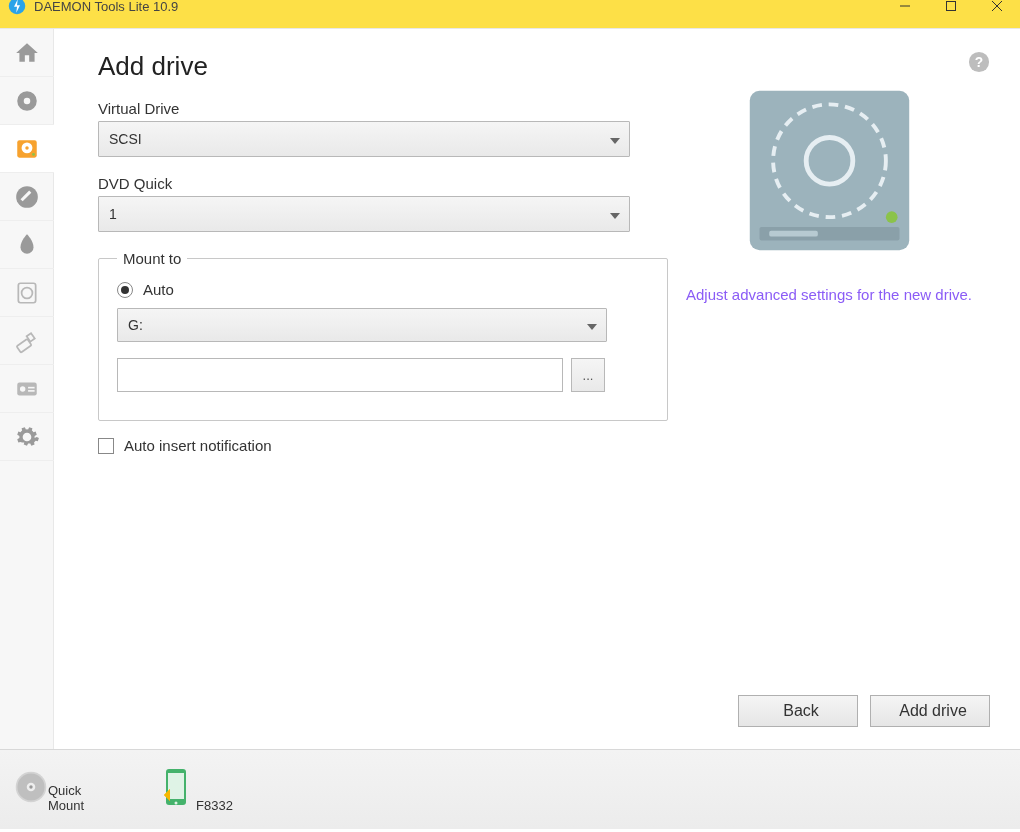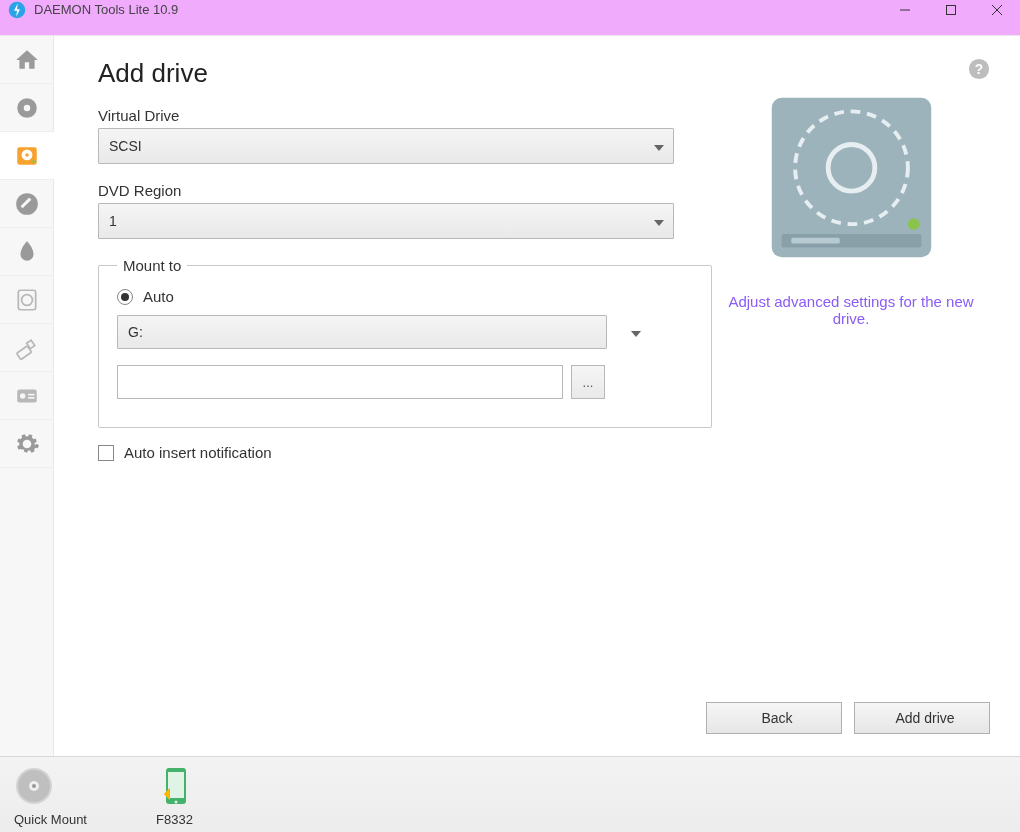--- a/index.html
+++ b/index.html
@@ -1,19 +1,19 @@
 <!DOCTYPE html>
 <html><head>
 <meta charset="utf-8">
 <style>
   * { box-sizing: border-box; font-family: "Segoe UI", Arial, sans-serif; }
   html, body { margin:0; padding:0; width:1020px; height:832px; background:#fff; overflow:hidden; }
 
   
-  .titlebar { height:36px; display:flex; align-items:center; padding:0 0 16px 8px; background:#f0abfc; border-bottom:1px solid #e8e8e8; }
+  .titlebar { height:29px; display:flex; align-items:center; padding:0 0 16px 8px; background:#fde047; border-bottom:1px solid #e8e8e8; }
   .titlebar .app-icon { width:18px; height:18px; margin-right:8px; }
   .titlebar .title { font-size:13px; color:#444; flex:1; }
   .titlebar .win-btns { display:flex; }
   .titlebar .win-btn { width:46px; height:32px; display:flex; align-items:center; justify-content:center; }
   .titlebar .win-btn svg { width:10px; height:10px; }
 
   
   .body { display:flex; height:720px; }
 
   
@@ -22,21 +22,21 @@
   .side-btn.active { background:#fff; }
   .side-btn svg { width:26px; height:26px; }
 
   
   .main { flex:1; display:flex; padding:22px 30px 0 44px; position:relative; }
   .form-col { flex:0 0 540px; }
   .info-col { flex:1; display:flex; flex-direction:column; align-items:center; padding-top:32px; }
 
   h1.page-title { font-size:26px; font-weight:400; margin:0 0 18px 0; color:#222; }
   .field-label { font-size:15px; color:#333; margin-bottom:4px; }
-  .select-wrap { position:relative; width:576px; margin-bottom:18px; }
+  .select-wrap { position:relative; width:532px; margin-bottom:18px; }
   .select-box { width:100%; height:36px; background:linear-gradient(#f5f5f5,#e9e9e9); border:1px solid #b8b8b8; padding:0 28px 0 10px; font-size:14px; color:#333; text-align:left; display:flex; align-items:center; border-radius:1px; }
   .select-box.small { width:490px; height:34px; }
   .chev { position:absolute; right:10px; top:50%; transform:translateY(-50%); }
 
   fieldset.mount { width:532px; border:1px solid #c8c8c8; border-radius:2px; padding:14px 18px 28px 18px; margin:0 0 16px 0; }
   fieldset.mount legend { font-size:15px; color:#333; padding:0 6px; }
   .radio-row { display:flex; align-items:center; margin-bottom:10px; font-size:15px; color:#333; }
   .radio { width:16px; height:16px; border:1px solid #888; border-radius:50%; margin-right:10px; display:flex; align-items:center; justify-content:center; background:#fff; }
   .radio.checked::after { content:""; width:8px; height:8px; background:#333; border-radius:50%; }
   .folder-row { display:flex; gap:8px; align-items:center; }
@@ -46,25 +46,25 @@
   .check-row { display:flex; align-items:center; font-size:15px; color:#333; }
   .checkbox { width:16px; height:16px; border:1px solid #888; margin-right:10px; background:#fff; }
 
   .help-icon { position:absolute; top:22px; right:30px; }
 
   .drive-illus { width:175px; height:175px; }
   .info-text { font-size:15px; color:#8b5cf6; margin-top:28px; text-align:center; }
 
   
   .actions { position:absolute; right:30px; bottom:22px; display:flex; gap:12px; }
-  .btn { width:136px; height:32px; background:linear-gradient(#f5f5f5,#e6e6e6); border:1px solid #b0b0b0; font-size:14px; color:#333; display:flex;align-items:center;justify-content:center;padding-left:6px; }
+  .btn { width:120px; height:32px; background:linear-gradient(#f5f5f5,#e6e6e6); border:1px solid #b0b0b0; font-size:16px; color:#333; display:flex;align-items:center;justify-content:center;padding-left:6px; }
 
   
   .device-bar { height:80px; background:linear-gradient(#f3f3f3,#ececec); border-top:1px solid #d8d8d8; display:flex; align-items:center; padding:0 14px; gap:46px; }
-  .device { display:flex; flex-direction:column; align-items:flex-start; font-size:13px; color:#333; width:96px; }
+  .device { display:flex; flex-direction:row; align-items:flex-end; font-size:13px; color:#333; width:96px; }
   .device .dev-icon { width:40px; height:40px; margin-bottom:6px; display:flex;align-items:center;justify-content:center; }
 </style>
 </head>
 <body>
 
 <div class="titlebar">
   <span class="app-icon">
     <svg viewBox="0 0 24 24">
         <circle cx="12" cy="12" r="11" fill="#2aa3e8"></circle>
         <path d="M13 3 L8 13 L12 13 L11 21 L16 11 L12 11 Z" fill="#fff"></path>
@@ -166,21 +166,21 @@
       <div class="field-label">Virtual Drive</div>
       <div class="select-wrap">
         <div class="select-box">
           <span>SCSI</span>
           <span class="chev"><svg width="10" height="6" viewBox="0 0 10 6">
                 <path d="M0 0 L5 6 L10 0" fill="#666"></path>
               </svg></span>
         </div>
       </div>
 
-      <div class="field-label">DVD Region</div>
+      <div class="field-label">DVD Quick</div>
       <div class="select-wrap">
         <div class="select-box">
           <span>1</span>
           <span class="chev"><svg width="10" height="6" viewBox="0 0 10 6">
                 <path d="M0 0 L5 6 L10 0" fill="#666"></path>
               </svg></span>
         </div>
       </div>
 
       <fieldset class="mount">

